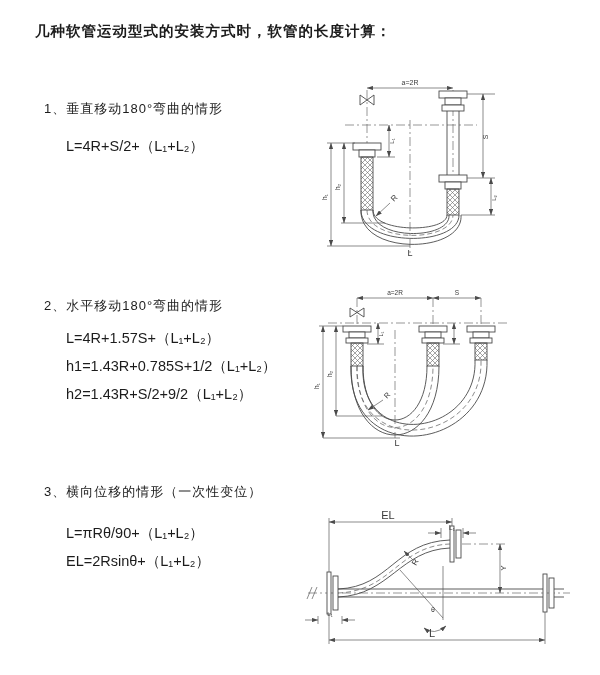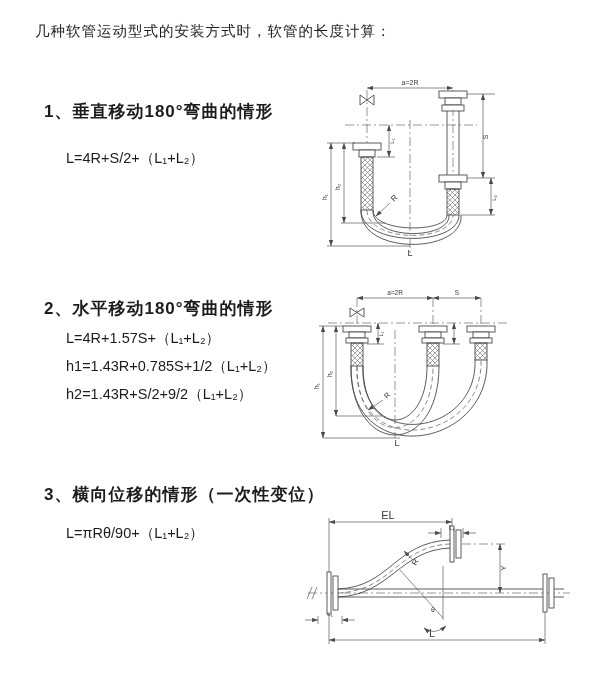--- a/index.html
+++ b/index.html
@@ -3,56 +3,57 @@
 <meta charset="utf-8">
 <style>
   html,body { margin:0; padding:0; }
   body {
     width:600px; height:675px; background:#ffffff; position:relative;
     font-family:"Liberation Sans","DejaVu Sans",sans-serif; color:#1c1c1c;
     overflow:hidden;
   }
   .title {
     position:absolute; left:35px; top:22px;
-    font-size:14.5px; font-weight:normal; letter-spacing:1px;
+    font-size:14.5px; font-weight:bold; letter-spacing:1px;
   }
   .section-heading {
     position:absolute; left:44px;
-    font-size:17px; font-weight:bold; letter-spacing:1px;
+    font-size:13px; font-weight:normal; letter-spacing:1px;
   }
   .formulas { position:absolute; left:66px; font-size:14.5px; }
   .formula  { height:28px; line-height:28px; white-space:pre; }
   .diagram  { position:absolute; }
   svg text  { fill:#3a3a3a; font-family:"Liberation Sans","DejaVu Sans",sans-serif; }
   .ln   { stroke:#4a4a4a; stroke-width:0.9; fill:none; }
   .thin { stroke:#5a5a5a; stroke-width:0.7; fill:none; }
   .cl   { stroke:#6a6a6a; stroke-width:0.7; fill:none; stroke-dasharray:9 3 2 3; }
   .dsh  { stroke:#5a5a5a; stroke-width:0.7; fill:none; stroke-dasharray:5 3; }
   .fit  { stroke:#4a4a4a; stroke-width:0.9; fill:#ffffff; }
 </style>
 </head>
 <body>
 
 <div class="title">几种软管运动型式的安装方式时，软管的长度计算：</div>
 
 <div class="section-heading" style="top:100px">1、垂直移动180°弯曲的情形</div>
-<div class="formulas" style="top:144px">
+<div class="formulas" style="top:132px">
   <div class="formula">L=4R+S/2+（L₁+L₂）</div>
 </div>
 
 <div class="section-heading" style="top:297px">2、水平移动180°弯曲的情形</div>
 <div class="formulas" style="top:324px">
   <div class="formula">L=4R+1.57S+（L₁+L₂）</div>
   <div class="formula">h1=1.43R+0.785S+1/2（L₁+L₂）</div>
   <div class="formula">h2=1.43R+S/2+9/2（L₁+L₂）</div>
 </div>
 
 <div class="section-heading" style="top:483px">3、横向位移的情形（一次性变位）</div>
 <div class="formulas" style="top:519px">
   <div class="formula">L=πRθ/90+（L₁+L₂）</div>
+  <div class="formula">EL=2Rsinθ+（L₁+L₂）</div>
 </div>
 
 <svg class="diagram" style="left:315px; top:75px" width="190" height="185" viewBox="0 0 190 185">
   <defs>
     <marker id="m1" markerWidth="9" markerHeight="6" refX="8.5" refY="3" orient="auto-start-reverse">
       <path d="M0,0 L9,3 L0,6 z" fill="#4a4a4a"></path>
     </marker>
     <pattern id="braid1" width="5" height="5" patternUnits="userSpaceOnUse">
       <path d="M0,0 L5,5 M5,0 L0,5" stroke="#6a6a6a" stroke-width="0.6"></path>
     </pattern>

